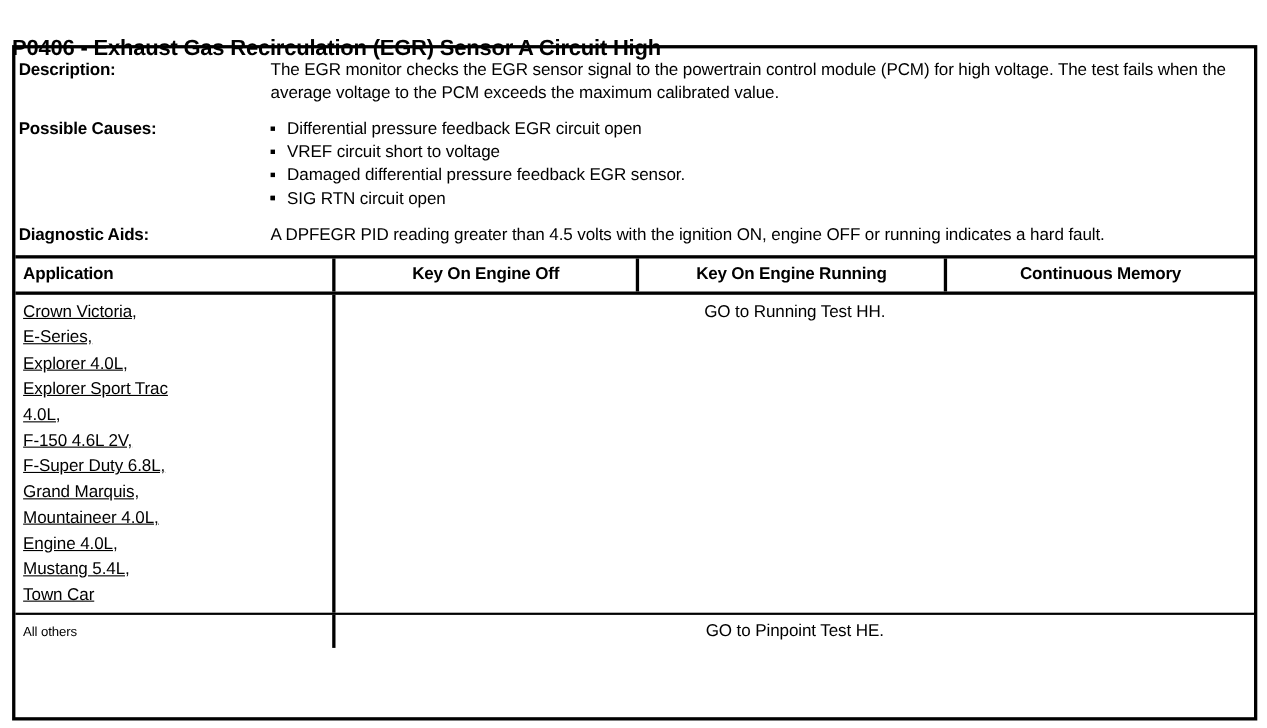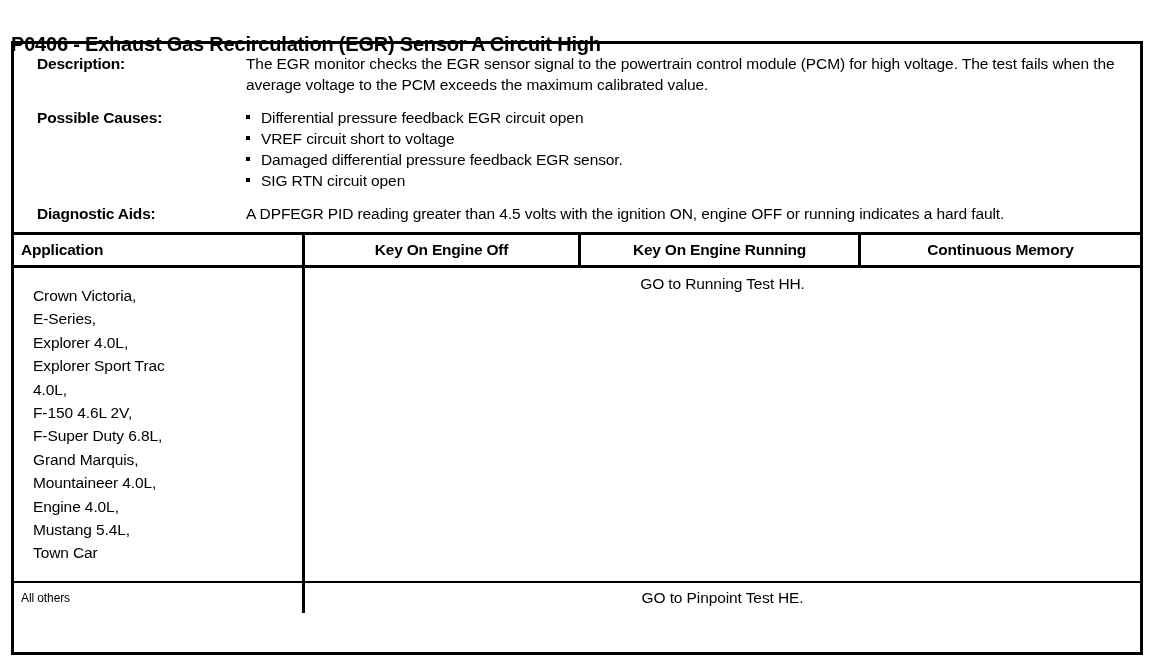--- a/index.html
+++ b/index.html
@@ -44,21 +44,21 @@
   .info-section {
     position: relative;
   }
   .info-row {
     display: flex;
     align-items: flex-start;
   }
   .info-label {
     flex: 0 0 232px;
     box-sizing: border-box;
-    padding-left: 23px;
+    padding-left: 3px;
     font-size: 15.5px;
     font-weight: bold;
     line-height: 21px;
     letter-spacing: -0.2px;
   }
   .info-content {
     flex: 1 1 auto;
     box-sizing: border-box;
     padding-right: 18px;
     font-size: 15.5px;
@@ -155,22 +155,23 @@
     box-sizing: border-box;
     border-left: 3px solid #000;
     text-align: center;
     font-size: 15.5px;
     line-height: 23.4px;
     padding-top: 4px;
     letter-spacing: -0.1px;
   }
   .vehicle-list {
     list-style: none;
-    margin: 12px;
+    margin: 0;
     padding: 0;
+    text-decoration: underline;
   }
 
   
   .grid-foot .col-app {
     font-size: 12px;
     line-height: 30px;
     letter-spacing: -0.1px;
   }
   .grid-foot .merged-result {
     line-height: 30px;

